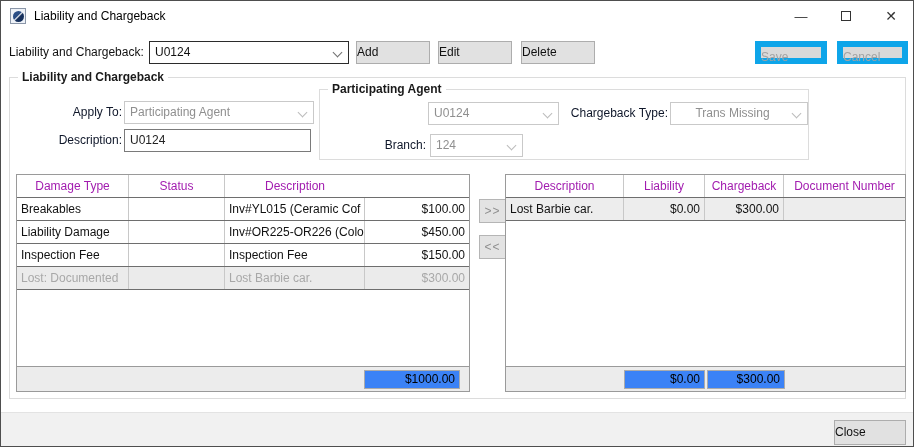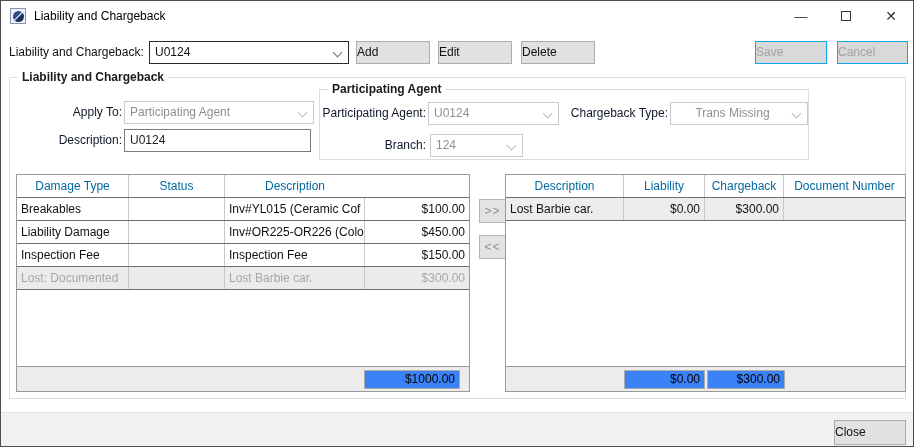--- a/index.html
+++ b/index.html
@@ -32,21 +32,21 @@
   .chev { position:absolute; right:7px; top:7px; width:7px; height:7px;
     border-left:1px solid #707070; border-bottom:1px solid #707070; transform:rotate(-45deg); }
   .combo.disabled { color:#8f8f8f; border:1px solid #c9c9c9; }
   .combo.disabled .chev { border-color:#bcbcbc; }
   .tb-combo { position:absolute; left:148px; top:40px; width:200px; border:1px solid #2b2b2b; }
   .btn { position:absolute; height:23px; background:#e1e1e1; border:1px solid #adadad;
     line-height:21px; cursor:default; }
   .btn-add    { left:355px; top:40px; width:74px; }
   .btn-edit   { left:437px; top:40px; width:74px; }
   .btn-delete { left:520px; top:40px; width:74px; }
-  .btn.disabled { background:#d9d9d9; border:1px solid #0ea5e9; color:#a3a3a3; }
+  .btn.disabled { background:#d9d9d9; border:6px solid #0ea5e9; color:#a3a3a3; }
   .btn-save   { left:754px; top:40px; width:72px; }
   .btn-cancel { left:836px; top:40px; width:71px; }
 
   
   .groupbox { position:absolute; border:1px solid #dcdcdc; background:#fff; }
   .gb-title { position:absolute; top:-8px; left:8px; background:#fff; padding:0 4px;
     font-weight:bold; color:#1a1a1a; white-space:nowrap; }
   .main-group { left:8px; top:76px; width:897px; height:322px; }
   .agent-group { left:309px; top:11px; width:490px; height:71px; }
 
@@ -63,21 +63,21 @@
   .cmb-cbtype { position:absolute; left:350px; top:12px; width:138px;text-align:center; }
   .lab-branch { left:4px;  top:44px; width:102px; }
   .cmb-branch { position:absolute; left:110px; top:44px; width:93px; }
 
   
   .tbl { position:absolute; border:1px solid #9a9a9a; background:#fff; display:flex; flex-direction:column; }
   .l-tbl { left:6px;  top:96px; width:454px; height:218px; }
   .r-tbl { left:495px; top:96px; width:401px; height:218px; }
   .thead { display:flex; height:23px; border-bottom:1px solid #6e6e6e; }
   .th { text-align:center; line-height:22px; border-right:1px solid #c8c8c8;
-    overflow:hidden; white-space:nowrap; color:#0369a1; }
+    overflow:hidden; white-space:nowrap; color:#a21caf; }
   .th:last-child { border-right:none; }
   .trow { display:flex; height:23px; border-bottom:1px solid #6e6e6e; }
   .td { line-height:22px; padding:0 4px; border-right:1px solid #c8c8c8;
     overflow:hidden; white-space:nowrap; }
   .td:last-child { border-right:none; }
   .td.amt { text-align:right; }
   .trow.disabled { background:#ebebeb; color:#a8a8a8; }
   .trow.selected { background:#ededed; }
   .tfill { flex:1; }
   .totals { position:relative; height:25px; background:#ececec; border-top:1px solid #9a9a9a; }
@@ -143,21 +143,20 @@
       <span>Participating Agent</span>
       <span class="chev"></span>
     </div>
 
     <div class="fld-label lab-desc">Description:</div>
     <div class="txt-desc">U0124</div>
 
     <div class="groupbox agent-group">
       <div class="gb-title">Participating Agent</div>
 
-      <div class="fld-label lab-agent">Participating Agent:</div>
       <div class="combo disabled cmb-agent">
         <span>U0124</span>
         <span class="chev"></span>
       </div>
 
       <div class="fld-label lab-cbtype">Chargeback Type:</div>
       <div class="combo disabled cmb-cbtype">
         <span>Trans Missing</span>
         <span class="chev"></span>
       </div>

